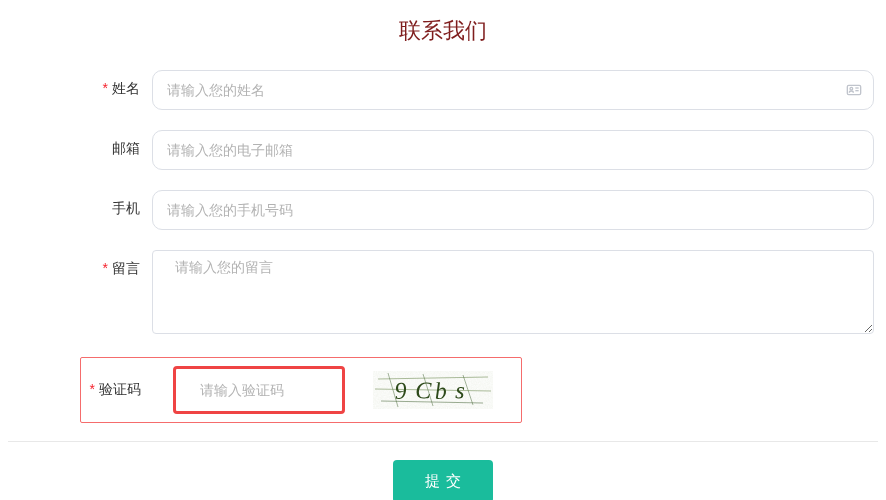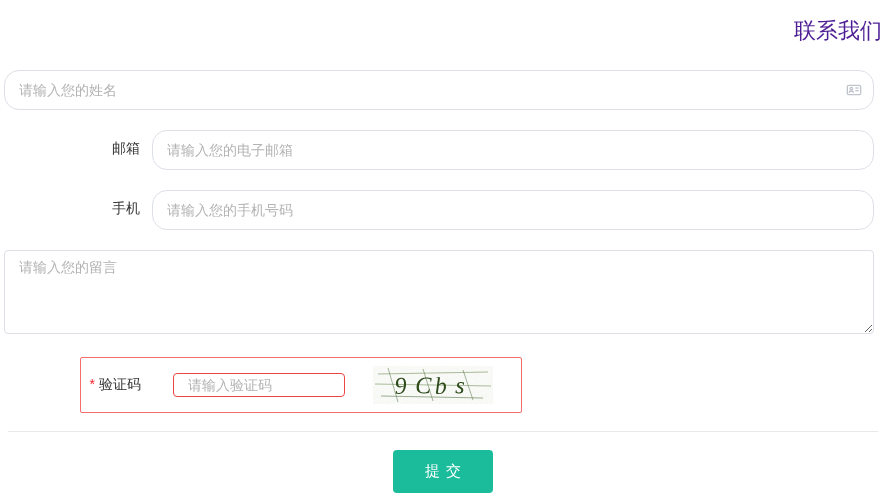--- a/index.html
+++ b/index.html
@@ -11,24 +11,24 @@
       font-family: -apple-system, BlinkMacSystemFont, "Segoe UI", "PingFang SC", "Microsoft YaHei", sans-serif;
       background: #fff;
       color: #333;
       font-size: 14px;
     }
     .container {
       width: 886px;
       padding: 8px 4px 20px;
     }
     .page-title {
-      text-align: right;
+      text-align: center;
       font-size: 22px;
       font-weight: 500;
-      color: #4c1d95;
+      color: #7f1d1d;
       margin-bottom: 24px;
       padding-top: 8px;
     }
     .form-row {
       display: flex;
       align-items: flex-start;
       margin-bottom: 20px;
     }
     .form-label {
       width: 148px;
@@ -46,21 +46,21 @@
     }
     .form-control-wrap {
       flex: 1;
       padding-right: 8px;
       position: relative;
     }
     .form-input {
       width: 100%;
       height: 40px;
       border: 1px solid #dcdfe6;
-      border-radius: 15px;
+      border-radius: 10px;
       padding: 0 14px;
       font-size: 14px;
       color: #333;
       outline: none;
       font-family: inherit;
     }
     .form-input::placeholder {
       color: #b3b3b3;
     }
     .form-input.with-suffix {
@@ -73,21 +73,21 @@
       transform: translateY(-50%);
       color: #c0c4cc;
       display: flex;
       align-items: center;
     }
     .form-textarea {
       width: 100%;
       min-height: 84px;
       border: 1px solid #dcdfe6;
       border-radius: 4px;
-      padding: 8px 14px;
+      padding: 8px 22px;
       font-size: 14px;
       color: #333;
       outline: none;
       font-family: inherit;
       resize: vertical;
     }
     .form-textarea::placeholder {
       color: #b3b3b3;
     }
     .captcha-row {
@@ -104,24 +104,24 @@
     .captcha-label {
       width: 72px;
       text-align: right;
       padding-right: 12px;
       font-size: 14px;
       color: #333;
       flex-shrink: 0;
     }
     .captcha-input {
       width: 172px;
-      height: 24px;
-      border: 1px solid #ef4444;
+      height: 48px;
+      border: 3px solid #ef4444;
       border-radius: 4px;
-      padding: 0 14px;
+      padding: 0 24px;
       font-size: 14px;
       outline: none;
       font-family: inherit;
     }
     .captcha-input::placeholder {
       color: #b3b3b3;
     }
     .captcha-img {
       margin-left: 8px;
       width: 120px;
@@ -152,20 +152,23 @@
       font-family: inherit;
     }
   </style>
 </head>
 <body>
 
 <div class="container">
   <h2 class="page-title">联系我们</h2>
 
   <div class="form-row">
+    <label class="form-label">
+      <span class="required">*</span><span>姓名</span>
+    </label>
     <div class="form-control-wrap">
       <input type="text" class="form-input with-suffix" placeholder="请输入您的姓名" style="">
       <span class="suffix-icon">
         <svg width="16" height="16" viewBox="0 0 24 24" fill="none" stroke="currentColor" stroke-width="2">
           <rect x="2" y="5" width="20" height="14" rx="2"></rect>
           <circle cx="8" cy="10" r="2"></circle>
           <path d="M5 16c0-1.5 1.5-2.5 3-2.5s3 1 3 2.5"></path>
           <line x1="14" y1="9" x2="19" y2="9"></line>
           <line x1="14" y1="13" x2="19" y2="13"></line>
         </svg>
@@ -185,20 +188,23 @@
   <div class="form-row">
     <label class="form-label">
       <span>手机</span>
     </label>
     <div class="form-control-wrap">
       <input type="text" class="form-input" placeholder="请输入您的手机号码" style="">
     </div>
   </div>
 
   <div class="form-row">
+    <label class="form-label">
+      <span class="required">*</span><span>留言</span>
+    </label>
     <div class="form-control-wrap">
       <textarea class="form-textarea" placeholder="请输入您的留言" style=""></textarea>
     </div>
   </div>
 
   <div class="captcha-row">
     <label class="captcha-label">
       <span class="required">*</span><span>验证码</span>
     </label>
     <input type="text" class="captcha-input" placeholder="请输入验证码" style="">

